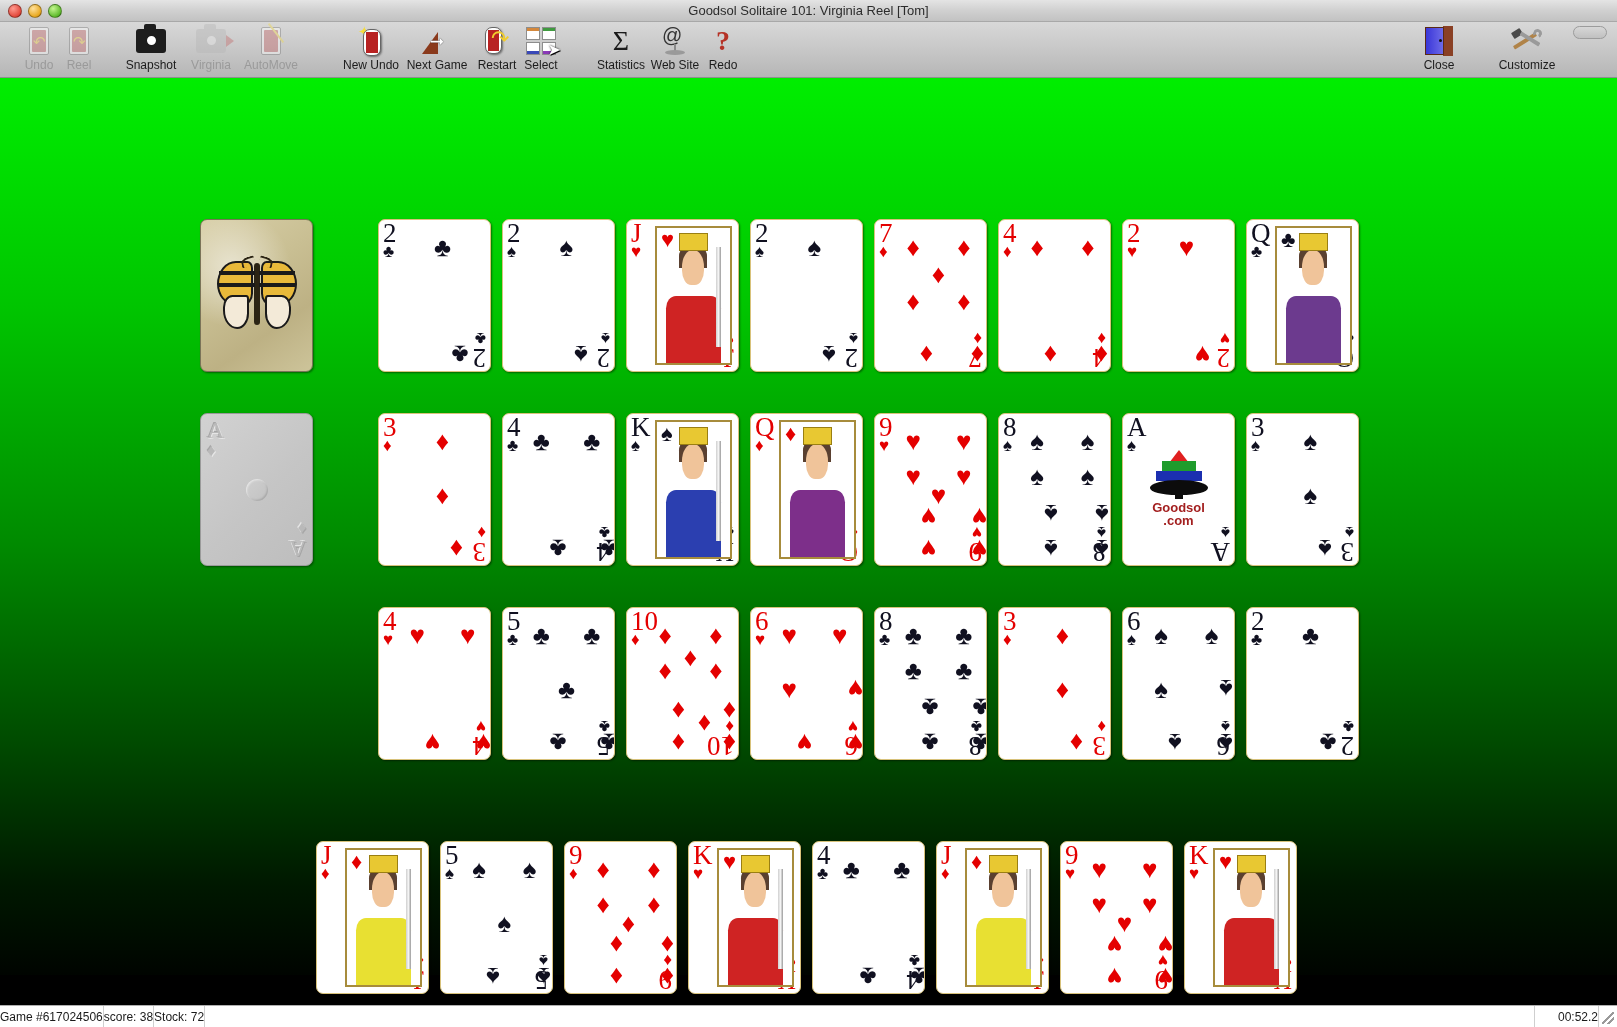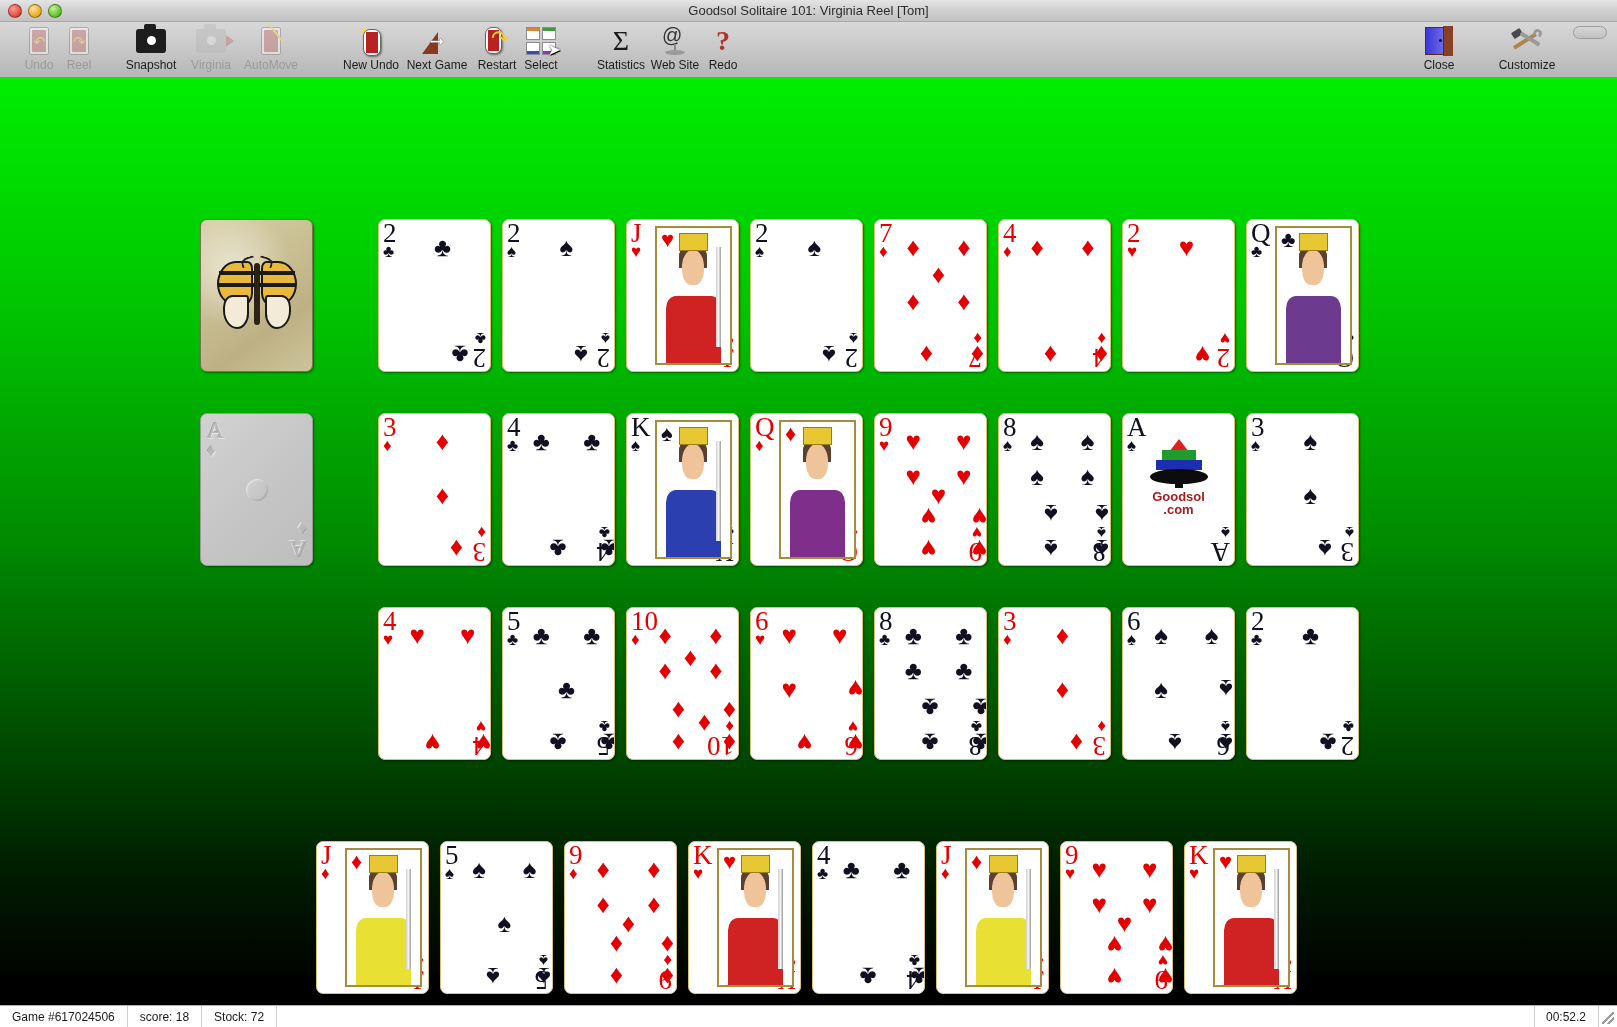--- a/index.html
+++ b/index.html
@@ -211,21 +211,21 @@
      text-shadow:1px 1px 0 #e6e6e6,-1px -1px 0 #a6a6a6; line-height:1;
      transform:rotate(180deg); }
   .slot .gcorner-br .r { font-family:"Liberation Serif",serif; font-size:24px; display:block; }
   .slot .gcorner-br .p { font-size:17px; display:block; }
   .slot .gmid { position:absolute; left:50%; top:50%; margin:-11px 0 0 -11px;
      width:22px; height:22px; border-radius:50%;
      background:linear-gradient(135deg,#cfcfcf,#c2c2c2);
      box-shadow:inset 1px 1px 2px #e8e8e8, inset -1px -1px 2px #a4a4a4; }
 
   
-  .gslogo { position:absolute; left:50%; top:25px; transform:translateX(-50%);
+  .gslogo { position:absolute; left:50%; top:36px; transform:translateX(-50%);
             width:62px; text-align:center; }
   .gslogo .spade { position:relative; width:58px; height:50px; margin:0 auto; }
   .gslogo .spade .s1 { position:absolute; left:50%; top:0; margin-left:-10px; width:0;height:0;
      border-left:10px solid transparent;border-right:10px solid transparent;border-bottom:13px solid #e02020; }
   .gslogo .spade .s2 { position:absolute; left:50%; top:11px; margin-left:-17px; width:34px; height:11px;
      background:#1f9c2c; }
   .gslogo .spade .s3 { position:absolute; left:50%; top:21px; margin-left:-23px; width:46px; height:10px;
      background:#1b2fb0; }
   .gslogo .spade .s4 { position:absolute; left:50%; top:30px; margin-left:-29px; width:58px; height:15px;
      background:#0c0c0c; border-radius:50% 50% 46% 46%; }
@@ -234,21 +234,21 @@
   .gslogo .t1 { font-size:13px; font-weight:bold; color:#a31f1f; line-height:13px; margin-top:1px; }
   .gslogo .t2 { font-size:13px; font-weight:bold; color:#a31f1f; line-height:13px; }
 
   
   #statusbar {
     position:absolute; left:0; top:1005px; width:1617px; height:22px;
     background:#fff; border-top:1px solid #b0b0b0;
     display:flex; align-items:stretch; font-size:12px; color:#1a1a1a;
   }
   #statusbar .cell {
-    display:flex; align-items:center; padding:0 12px;
+    display:flex; align-items:center; padding:0 0;
     border-right:1px solid #cfcfcf; white-space:nowrap;
   }
   #statusbar .flex { flex:1; border-right:1px solid #cfcfcf; }
   #statusbar .timer { width:64px; justify-content:flex-end; }
   #statusbar .grip { width:18px; position:relative; border-right:none; }
   #statusbar .grip::after {
     content:""; position:absolute; right:3px; bottom:3px; width:12px; height:12px;
     background:
       linear-gradient(135deg,transparent 45%,#9a9a9a 45%,#9a9a9a 55%,transparent 55%),
       linear-gradient(135deg,transparent 70%,#9a9a9a 70%,#9a9a9a 80%,transparent 80%);
@@ -1003,18 +1003,18 @@
         <div class="fc-head"></div>
         <div class="fc-crown"></div>
         <div class="fc-sword"></div>
         <span class="fc-pip red" style="left: 4px; top: 2px;">♥</span>
       </div>
     </div>
   </div>
 
 <div id="statusbar">
   <div class="cell">Game #617024506</div>
-  <div class="cell">score: 18</div>
+  <div class="cell">score: 38</div>
   <div class="cell">Stock: 72</div>
   <div class="flex"></div>
   <div class="cell timer">00:52.2</div>
   <div class="grip"></div>
 </div>
 
 </body></html>

